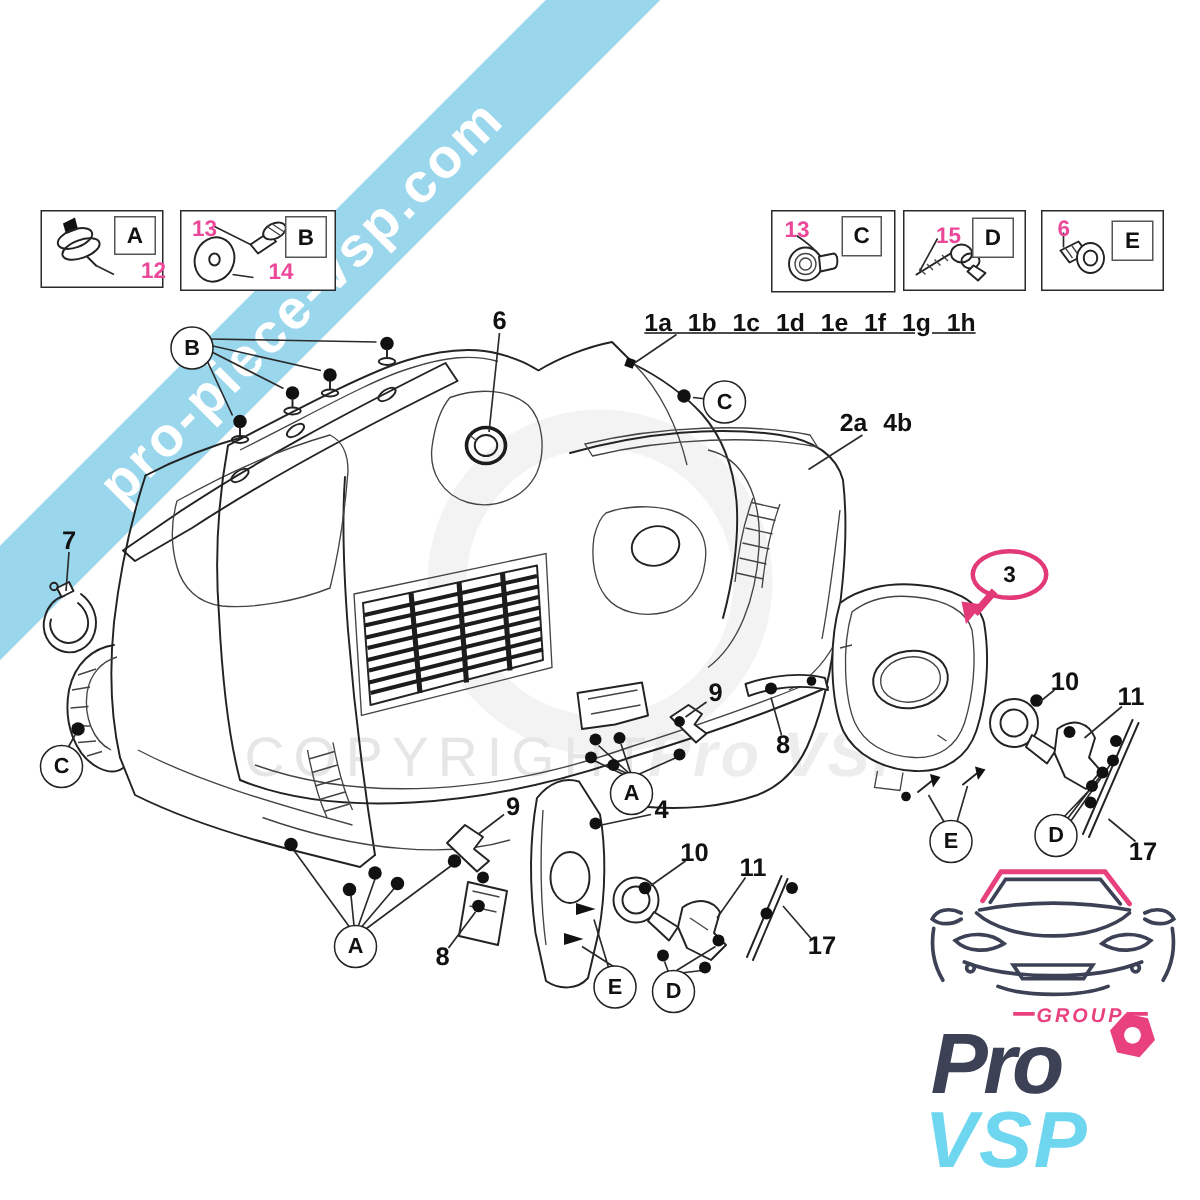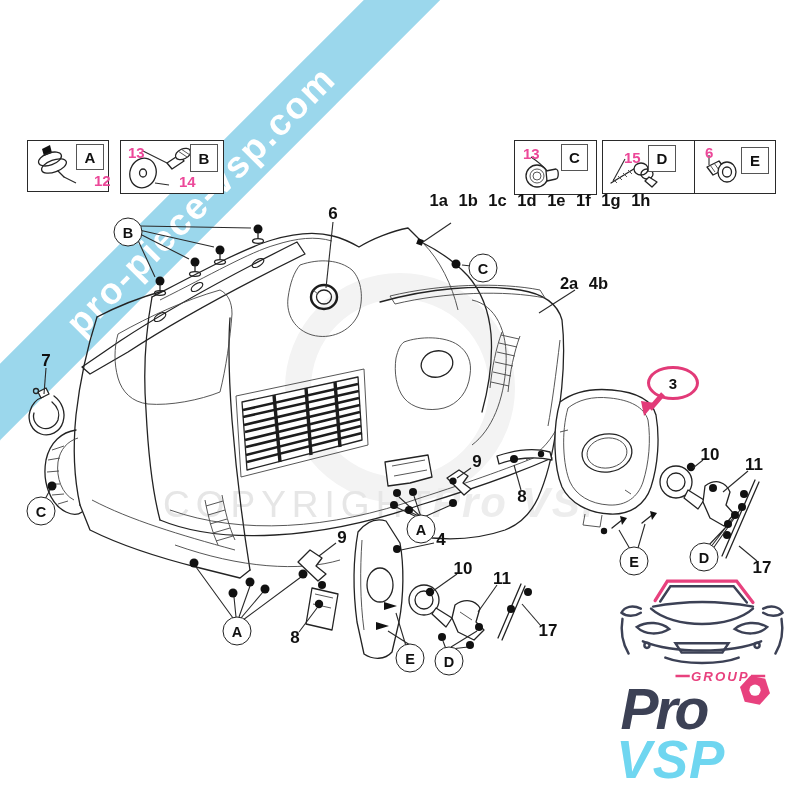--- a/index.html
+++ b/index.html
@@ -330,21 +330,21 @@
       <circle class="lnf" cx="22" cy="35" r="11"></circle>
       <circle class="thin" cx="22" cy="35" r="7"></circle>
       <circle class="thin" cx="22" cy="35" r="4"></circle>
       <path class="lnf" d="M31,30 L41,28 C44,29 44,37 41,38 L32,40 Z"></path>
       <path class="lead" d="M16,16 C22,20 28,25 31,29"></path>
     </svg>
     <div class="bn" style="left:8px;top:4px;">13</div>
     <div class="sq" style="left:46px;top:3px;width:25px;height:25px;">C</div>
   </div>
 
-  <div class="refbox" style="left:602px;top:140px;width:80px;height:52px;padding-left:40px;">
+  <div class="refbox" style="left:602px;top:140px;width:80px;height:52px;">
     <svg width="78" height="50" viewBox="0 0 78 50">
       <path class="ln" d="M8,42 L34,26"></path>
       <path class="thin" d="M10,38 L14,42 M15,35 L19,39 M20,32 L24,36 M25,29 L29,33"></path>
       <ellipse class="lnf" cx="38" cy="28" rx="7" ry="6"></ellipse>
       <ellipse class="ln" cx="44" cy="33" rx="6" ry="5"></ellipse>
       <path class="lnf" d="M46,36 L54,41 L49,46 L42,40 Z"></path>
       <path class="lead" d="M22,18 L10,40"></path>
     </svg>
     <div class="bn" style="left:21px;top:8px;">15</div>
     <div class="sq" style="left:45px;top:4px;width:26px;height:25px;">D</div>
@@ -356,21 +356,21 @@
       <path class="thin" d="M15,24 L20,31 M19,22 L24,29"></path>
       <ellipse class="lnf" cx="32" cy="31" rx="9" ry="10"></ellipse>
       <ellipse class="ln" cx="32" cy="31" rx="4.5" ry="5"></ellipse>
       <path class="lead" d="M14,14 L14,24"></path>
     </svg>
     <div class="bn" style="left:10px;top:3px;">6</div>
     <div class="sq" style="left:46px;top:6px;width:26px;height:25px;">E</div>
   </div>
 
   <div class="num" style="left:333px;top:214px;">6</div>
-  <div class="num grp" style="left:540px;top:200px;">1a 1b 1c 1d 1e 1f 1g 1h</div>
+  <div class="num grp" style="left:540px;top:216px;text-decoration:underline;">1a 1b 1c 1d 1e 1f 1g 1h</div>
   <div class="num grp" style="left:584px;top:283px;">2a 4b</div>
   <div class="num" style="left:46px;top:361px;">7</div>
   <div class="num" style="left:477px;top:462px;">9</div>
   <div class="num" style="left:522px;top:497px;">8</div>
   <div class="num" style="left:441px;top:540px;">4</div>
   <div class="num" style="left:342px;top:538px;">9</div>
   <div class="num" style="left:710px;top:455px;">10</div>
   <div class="num" style="left:754px;top:465px;">11</div>
   <div class="num" style="left:762px;top:568px;">17</div>
   <div class="num" style="left:463px;top:569px;">10</div>

